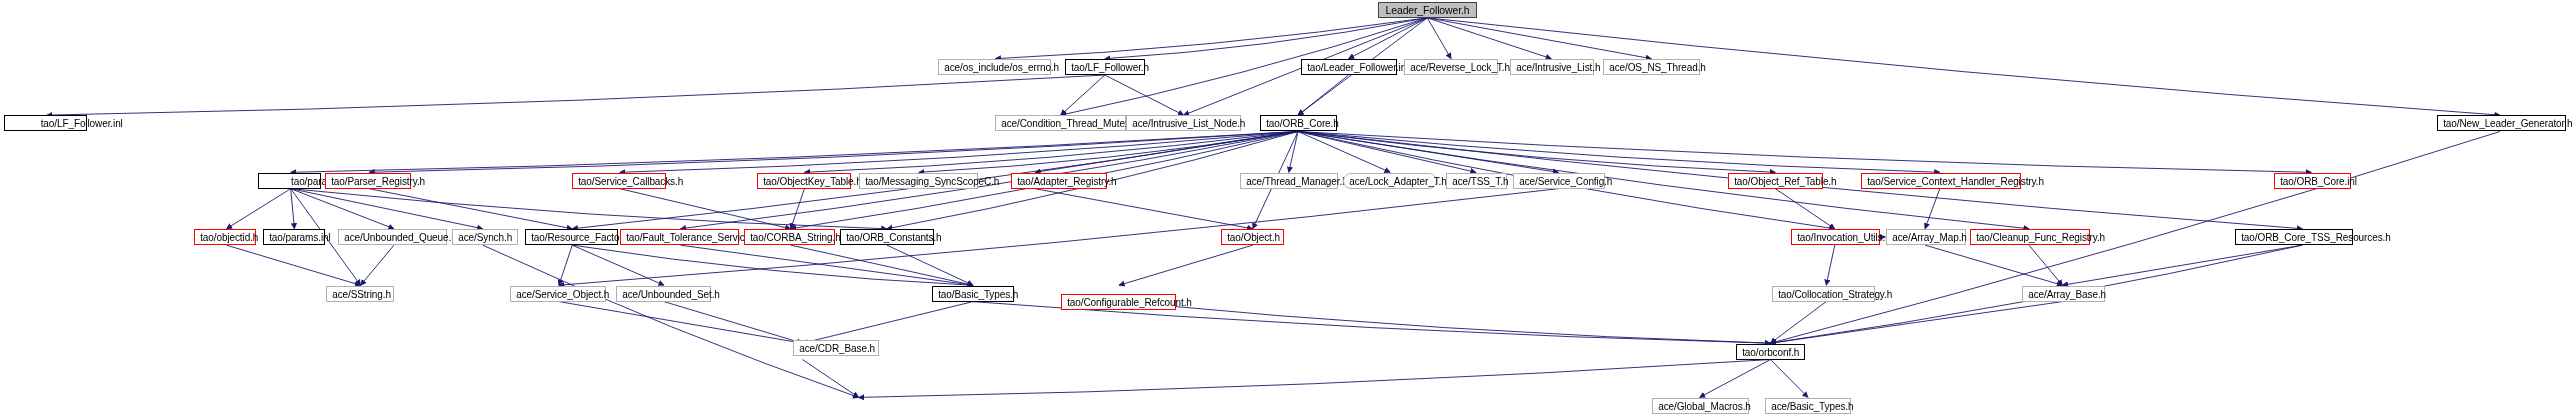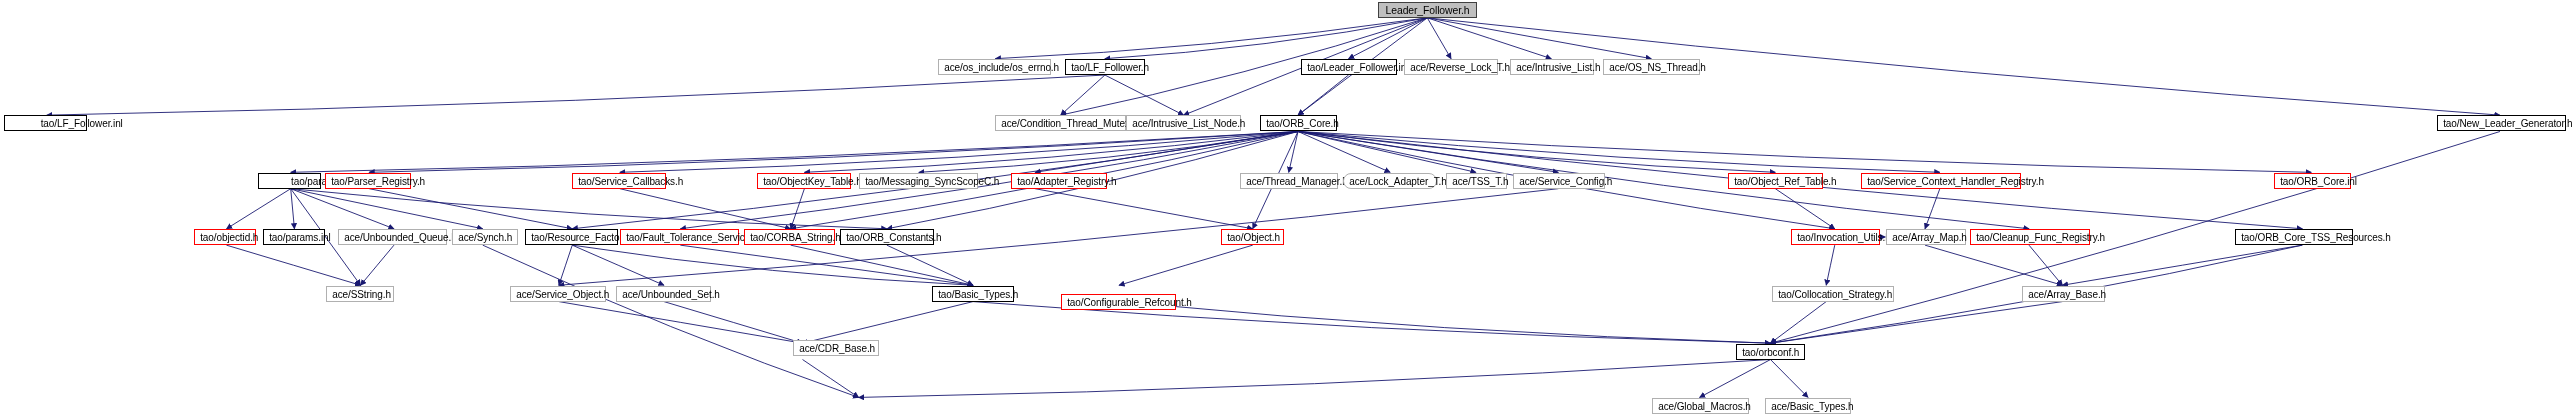--- a/index.html
+++ b/index.html
@@ -168,21 +168,21 @@
       <div class="node red" style="left: 1221px; top: 229px; width: 63px;">tao/Object.h</div>
       <div class="node red" style="left: 1791px; top: 229px; width: 89px;">tao/Invocation_Utils.h</div>
       <div class="node " style="left: 1886px; top: 229px; width: 80px;">ace/Array_Map.h</div>
       <div class="node red" style="left: 1970px; top: 229px; width: 120px;">tao/Cleanup_Func_Registry.h</div>
       <div class="node dark" style="left: 2235px; top: 229px; width: 118px;">tao/ORB_Core_TSS_Resources.h</div>
       <div class="node " style="left: 326px; top: 286px; width: 68px;">ace/SString.h</div>
       <div class="node " style="left: 510px; top: 286px; width: 96px;">ace/Service_Object.h</div>
       <div class="node " style="left: 616px; top: 286px; width: 95px;">ace/Unbounded_Set.h</div>
       <div class="node dark" style="left: 932px; top: 286px; width: 82px;">tao/Basic_Types.h</div>
       <div class="node red" style="left: 1061px; top: 286px; width: 115px; margin-top: 8px;">tao/Configurable_Refcount.h</div>
-      <div class="node " style="left: 1772px; top: 286px; width: 122px;">tao/Collocation_Strategy.h</div>
+      <div class="node " style="left: 1772px; top: 286px; width: 103px;">tao/Collocation_Strategy.h</div>
       <div class="node " style="left: 2022px; top: 286px; width: 83px;">ace/Array_Base.h</div>
       <div class="node " style="left: 761px; top: 340px; width: 86px; margin-left: 32px;">ace/CDR_Base.h</div>
       <div class="node dark" style="left: 1736px; top: 344px; width: 69px;">tao/orbconf.h</div>
       <div class="node " style="left: 814px; top: 398px; width: 89px; margin-top: 20px;">ace/Synch_Traits.h</div>
       <div class="node " style="left: 1652px; top: 398px; width: 97px;">ace/Global_Macros.h</div>
       <div class="node " style="left: 1765px; top: 398px; width: 86px;">ace/Basic_Types.h</div>
     </div>
 </div>
 
 

